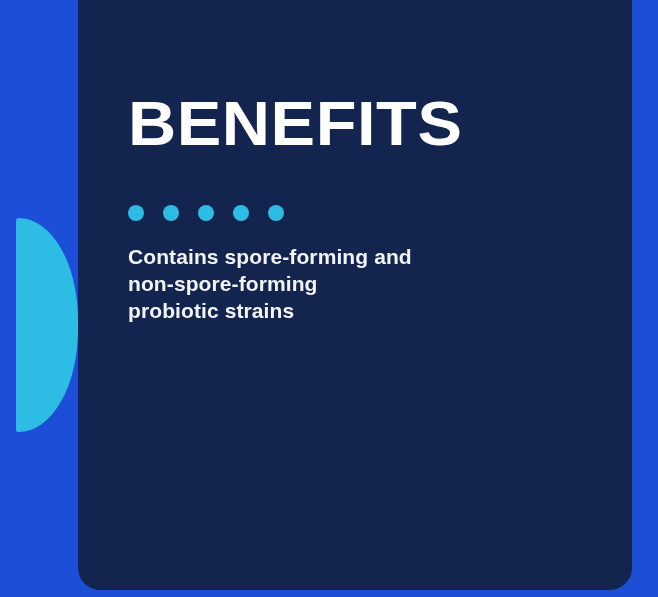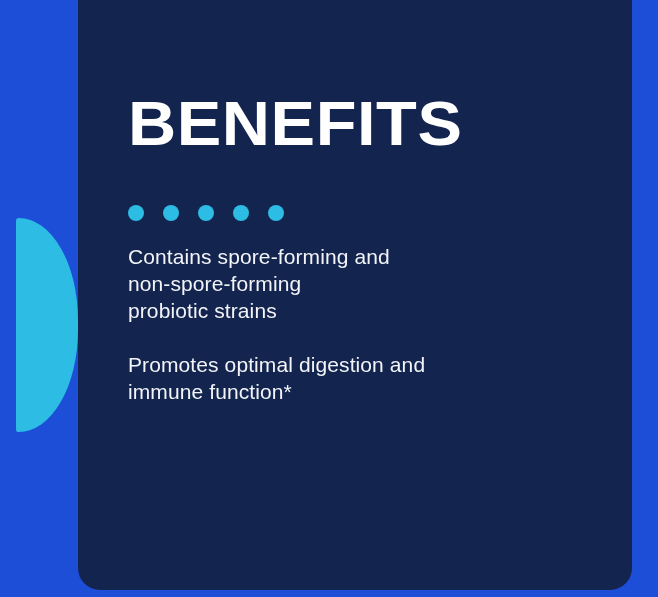--- a/index.html
+++ b/index.html
@@ -95,21 +95,21 @@
   .benefits-list {
     position: absolute;
     left: 0;
     top: 243px;
     width: 470px;
   }
   .benefit {
     color: #f2f4f8;
     font-family: "Liberation Sans", sans-serif;
     font-size: 21px;
-    font-weight: 400;
+    font-weight: 700;
     line-height: 27px;
     letter-spacing: 0.1px;
     margin: 0 0 27px 0;
     white-space: pre-line;
   }
   .benefit:last-child { margin-bottom: 0; }
 </style>
 </head>
 <body>
 
@@ -127,20 +127,18 @@
         <span class="dot"></span>
         <span class="dot"></span>
         <span class="dot"></span>
         <span class="dot"></span>
       </div>
 
       <div class="benefits-list">
         <p class="benefit">Contains spore-forming and
 non-spore-forming
 probiotic strains</p>
-        <p class="benefit">Promotes optimal digestion and
-immune function*</p>
       </div>
 
     </div>
   </div>
 
 </div>
 
 </body></html>

